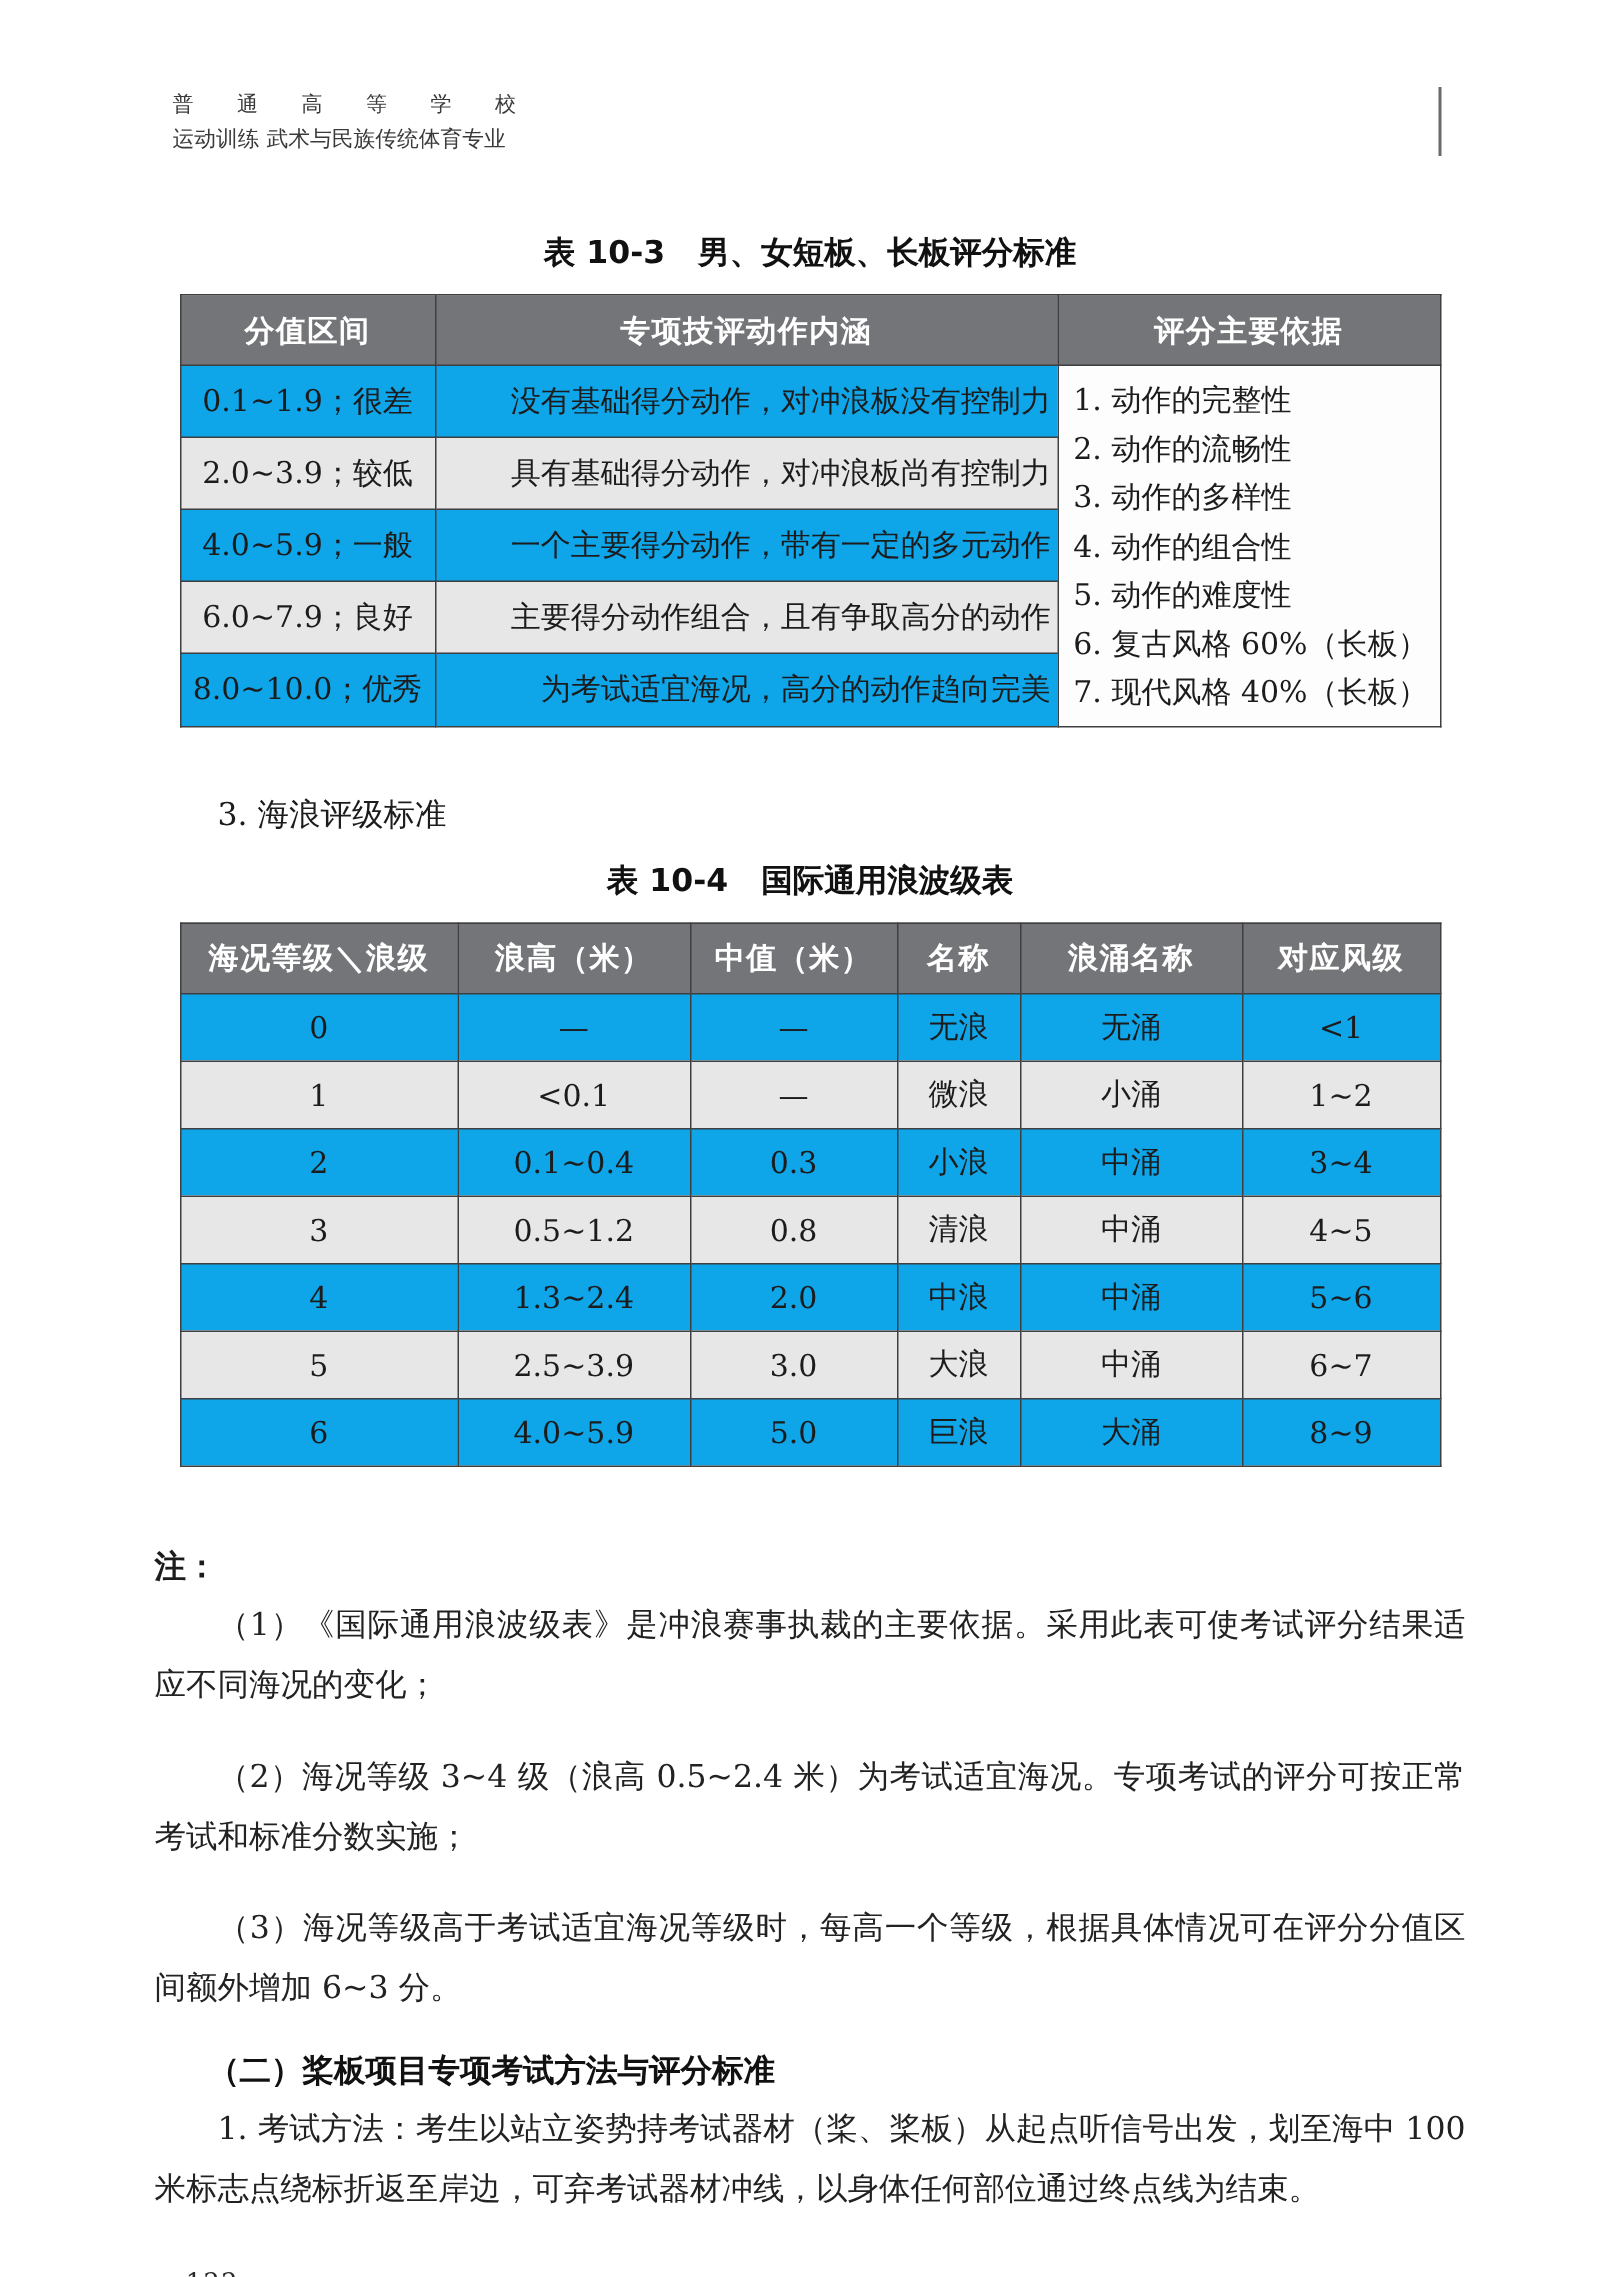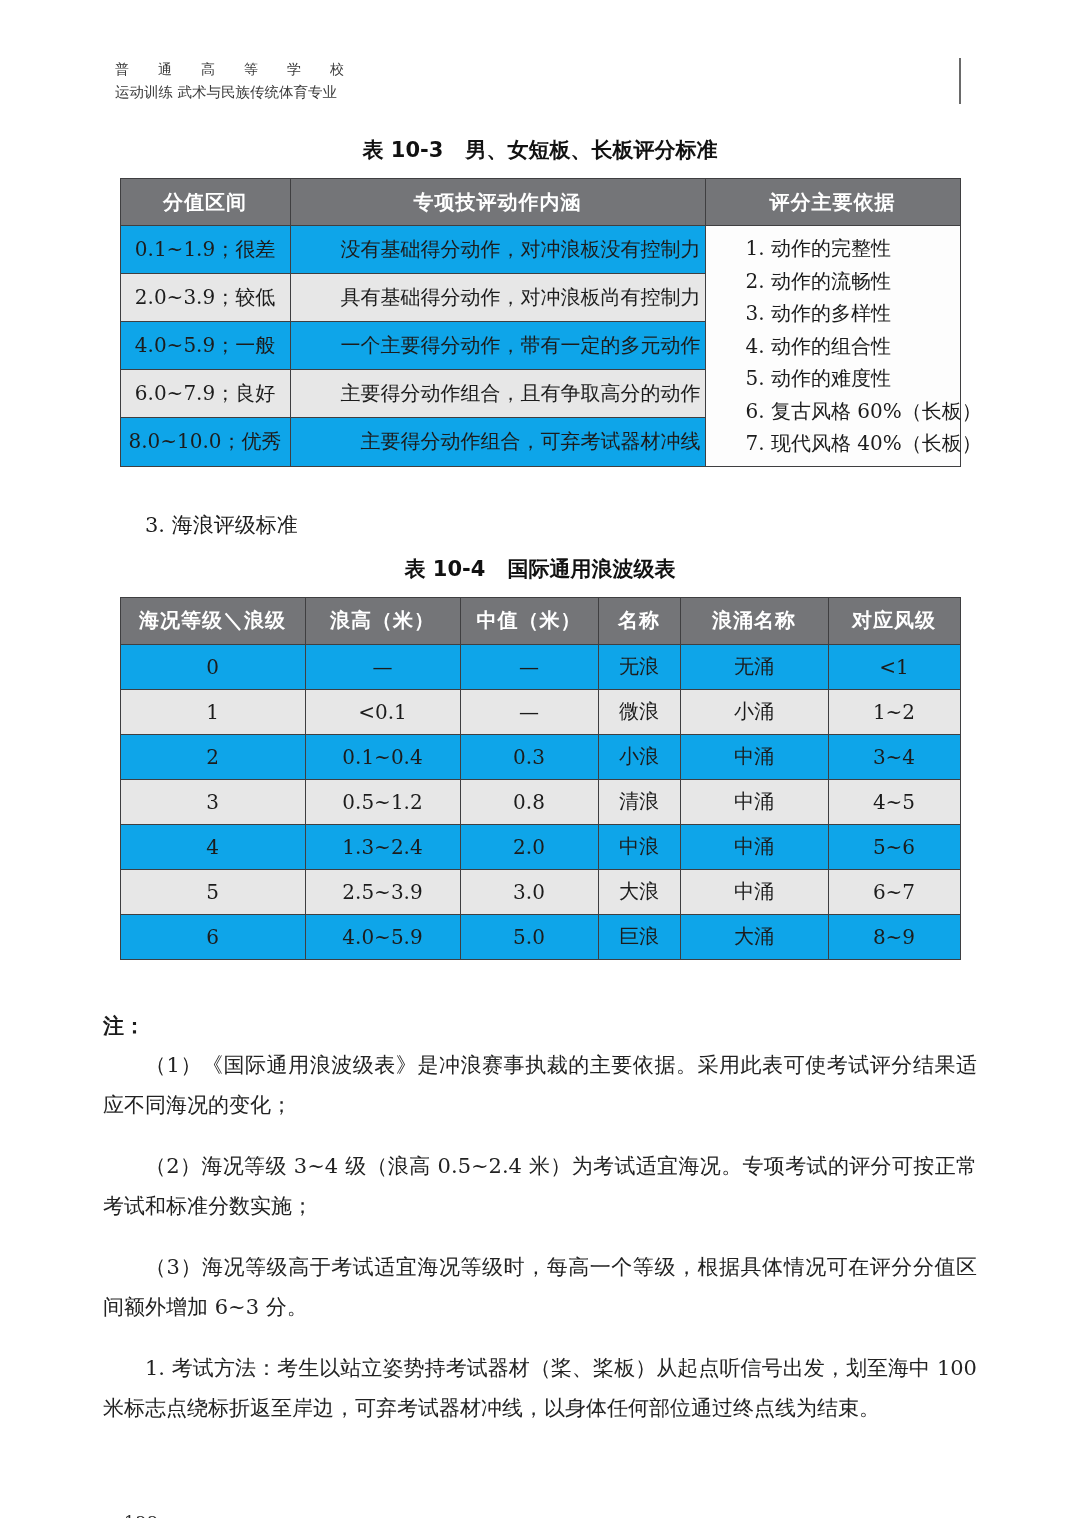--- a/index.html
+++ b/index.html
@@ -23,36 +23,36 @@
   .runhead-right{font-size:15.5px;white-space:nowrap;color:#2a2a2a;padding-top:10px;}
   .runhead-right .rb{font-weight:bold;font-family:"DejaVu Sans","Liberation Sans",sans-serif;font-size:15px;}
   .runhead-right .rr{font-size:15px;}
 
   
   .tbl-title{
     text-align:center;font-weight:bold;font-size:21px;
     font-family:"DejaVu Sans","Liberation Sans",sans-serif;color:#111;
   }
   .tbl-title .gap{display:inline-block;width:22px;}
-  .title1{margin-top:32px;}
+  .title1{margin-top:50px;}
   .title2{margin-top:16px;}
 
   
   table{border-collapse:collapse;width:840px;margin:14px auto 0 auto;table-layout:fixed;}
   th,td{border:1.6px solid #3f3f41;font-size:20px;padding:0 4px;}
   th{
     background:#747578;color:#ffffff;font-weight:bold;
     height:46px;text-align:center;letter-spacing:1px;
   }
   td{height:44px;text-align:center;background:#0ea5e9;}
   tbody tr:nth-child(even) td{background:#e7e7e7;}
   td.lcell{text-align:right;padding-left:10px;}
   td.criteria{background:#fdfdfd !important;vertical-align:middle;padding:6px 4px 6px 10px;text-align:left;}
   tbody tr:nth-child(even) td.criteria{background:#fdfdfd;}
-  .crit-line{font-size:20px;line-height:32.5px;white-space:nowrap;margin-left:30px;}
+  .crit-line{font-size:20px;line-height:32.5px;white-space:nowrap;}
 
   
   .sec3{margin-top:44px;font-size:21px;text-indent:2em;}
   .notes-label{margin-top:52px;font-size:21px;font-weight:bold;}
   .note-p,.para{font-size:21px;line-height:40px;text-align:justify;text-indent:2em;margin-top:5px;color:#222;}
   .subsec{
     margin-top:8px;font-size:21px;font-weight:bold;text-indent:1.7em;
     font-family:"DejaVu Sans","Liberation Sans",sans-serif;color:#111;
   }
   .pageno{position:absolute;left:108px;top:1512px;font-size:17px;color:#2a2a2a;letter-spacing:1px;}
@@ -109,21 +109,21 @@
         <tr>
           <td>4.0~5.9；一般</td>
           <td class="lcell">一个主要得分动作，带有一定的多元动作</td>
         </tr>
         <tr>
           <td>6.0~7.9；良好</td>
           <td class="lcell">主要得分动作组合，且有争取高分的动作</td>
         </tr>
         <tr>
           <td>8.0~10.0；优秀</td>
-          <td class="lcell">主要得分动作组合，可弃考试器材冲线</td>
+          <td class="lcell">为考试适宜海况，高分的动作趋向完美</td>
         </tr>
       </tbody>
     </table>
 
     <div class="sec3">3. 海浪评级标准</div>
 
     <div class="tbl-title title2">
       <span>表 10-4</span><span class="gap"></span><span>国际通用浪波级表</span>
     </div>
 
@@ -204,18 +204,19 @@
           <td>8~9</td>
         </tr>
       </tbody>
     </table>
 
     <div class="notes-label">注：</div>
     <p class="note-p">（1）《国际通用浪波级表》是冲浪赛事执裁的主要依据。采用此表可使考试评分结果适应不同海况的变化；</p>
     <p class="note-p">（2）海况等级 3~4 级（浪高 0.5~2.4 米）为考试适宜海况。专项考试的评分可按正常考试和标准分数实施；</p>
     <p class="note-p">（3）海况等级高于考试适宜海况等级时，每高一个等级，根据具体情况可在评分分值区间额外增加 6~3 分。</p>
 
+    <div class="subsec">（二）桨板项目专项考试方法与评分标准</div>
     <p class="para">1. 考试方法：考生以站立姿势持考试器材（桨、桨板）从起点听信号出发，划至海中 100 米标志点绕标折返至岸边，可弃考试器材冲线，以身体任何部位通过终点线为结束。</p>
 
   </div>
 
   <div class="pageno">– 122 –</div>
 </div>
 
 </body></html>

